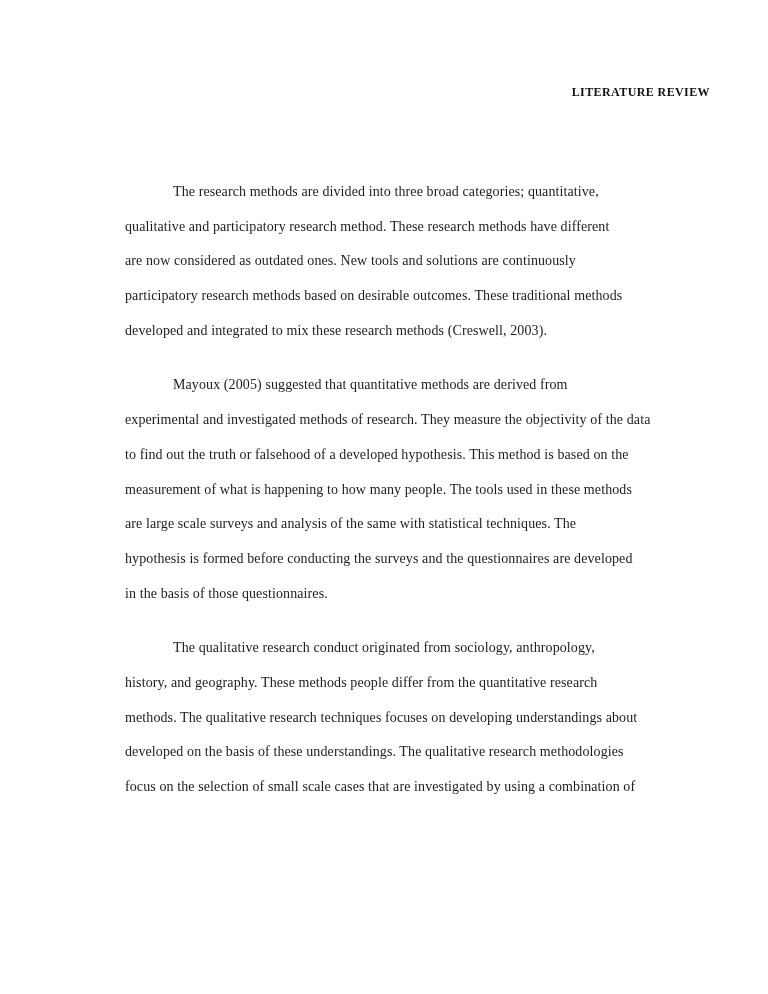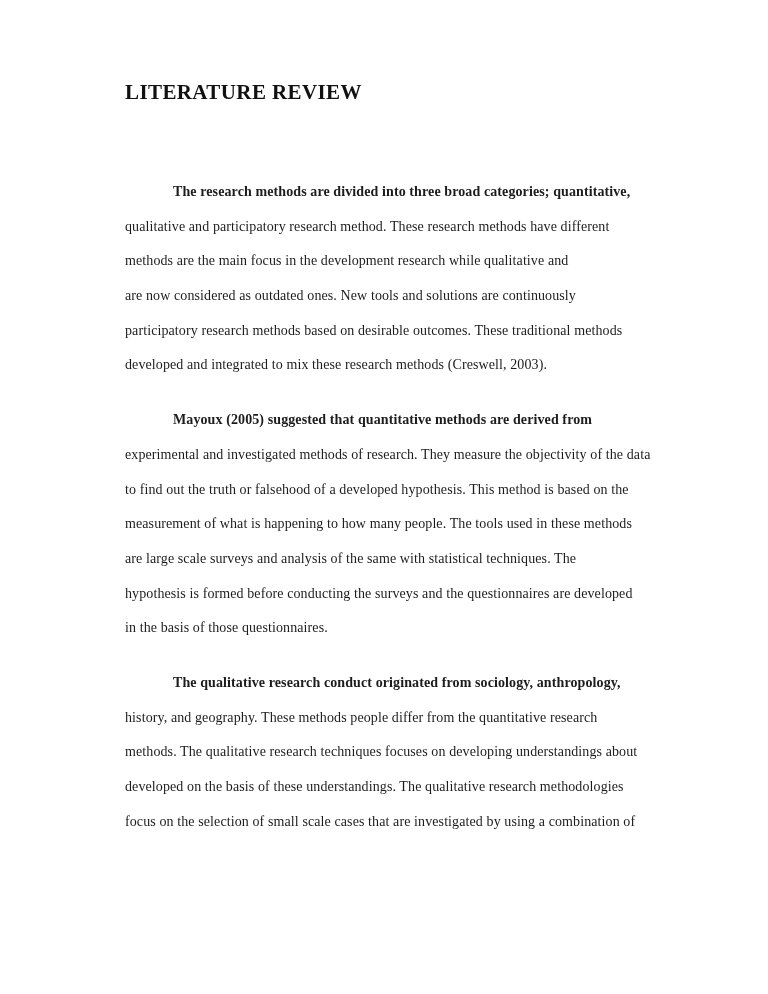--- a/index.html
+++ b/index.html
@@ -19,22 +19,22 @@
     height: 994px;
     background: #ffffff;
     overflow: hidden;
   }
   .title {
     position: absolute;
     top: 82px;
     left: 125px;
     width: 585px;
     margin: 0;
-    text-align: left;
-    font-size: 21px;
+    text-align: right;
+    font-size: 12px;
     line-height: 20px;
     font-weight: bold;
     letter-spacing: 0.4px;
     color: #111111;
   }
   .paragraphs {
     position: absolute;
     top: 175px;
     left: 125px;
     width: 610px;
@@ -47,34 +47,32 @@
   }
   .line {
     height: 34.7px;
     line-height: 34.7px;
     font-size: 14px;
     white-space: pre;
     letter-spacing: 0.1px;
   }
   .paragraph .line:first-child {
     text-indent: 48px;
-    font-weight: bold;
   }
 </style>
 </head>
 <body>
 
 <div class="page">
   <h1 class="title">LITERATURE REVIEW</h1>
 
   <div class="paragraphs">
     <div class="paragraph">
         <div class="line">The research methods are divided into three broad categories; quantitative,</div>
         <div class="line">qualitative and participatory research method. These research methods have different</div>
-        <div class="line">methods are the main focus in the development research while qualitative and</div>
         <div class="line">are now considered as outdated ones. New tools and solutions are continuously</div>
         <div class="line">participatory research methods based on desirable outcomes. These traditional methods</div>
         <div class="line">developed and integrated to mix these research methods (Creswell, 2003).</div>
       </div>
     <div class="paragraph">
         <div class="line">Mayoux (2005) suggested that quantitative methods are derived from</div>
         <div class="line">experimental and investigated methods of research. They measure the objectivity of the data</div>
         <div class="line">to find out the truth or falsehood of a developed hypothesis. This method is based on the</div>
         <div class="line">measurement of what is happening to how many people. The tools used in these methods</div>
         <div class="line">are large scale surveys and analysis of the same with statistical techniques. The</div>

